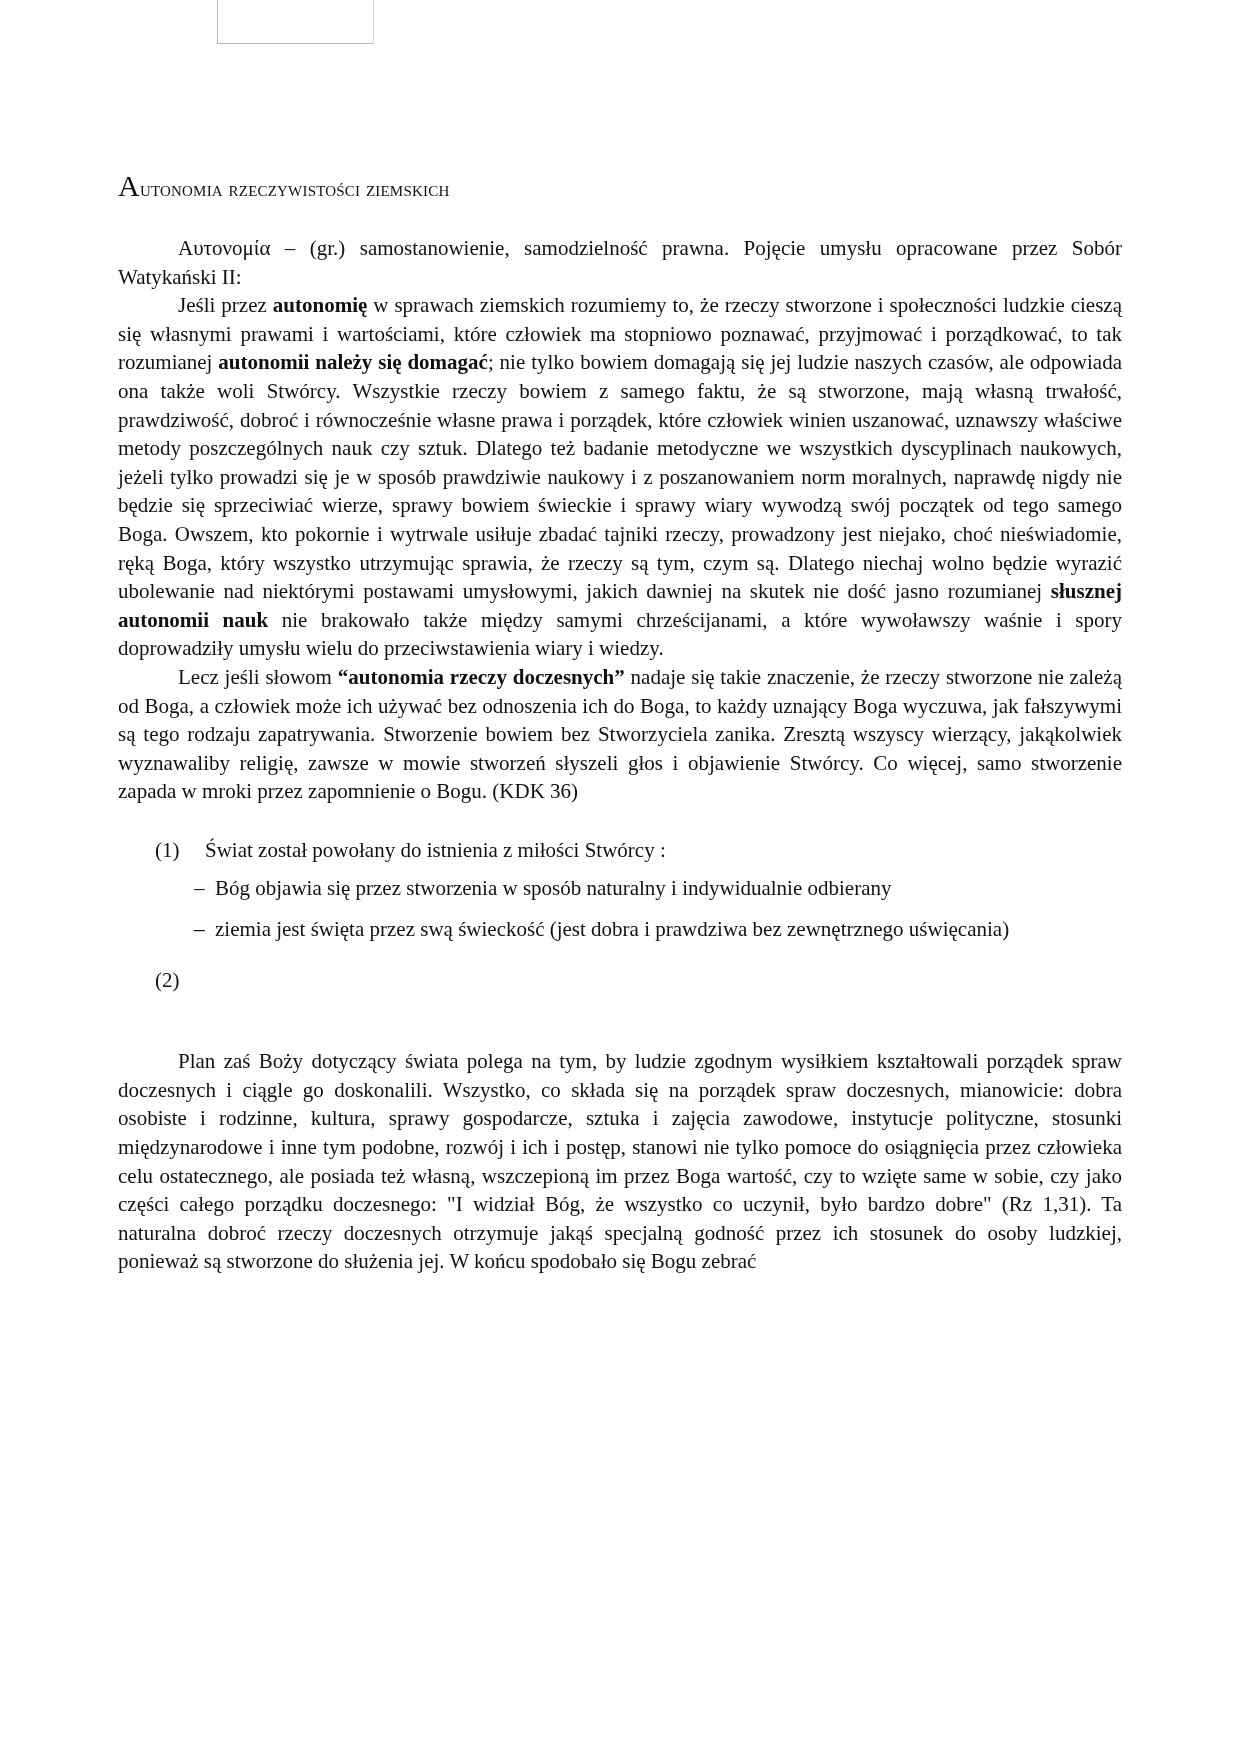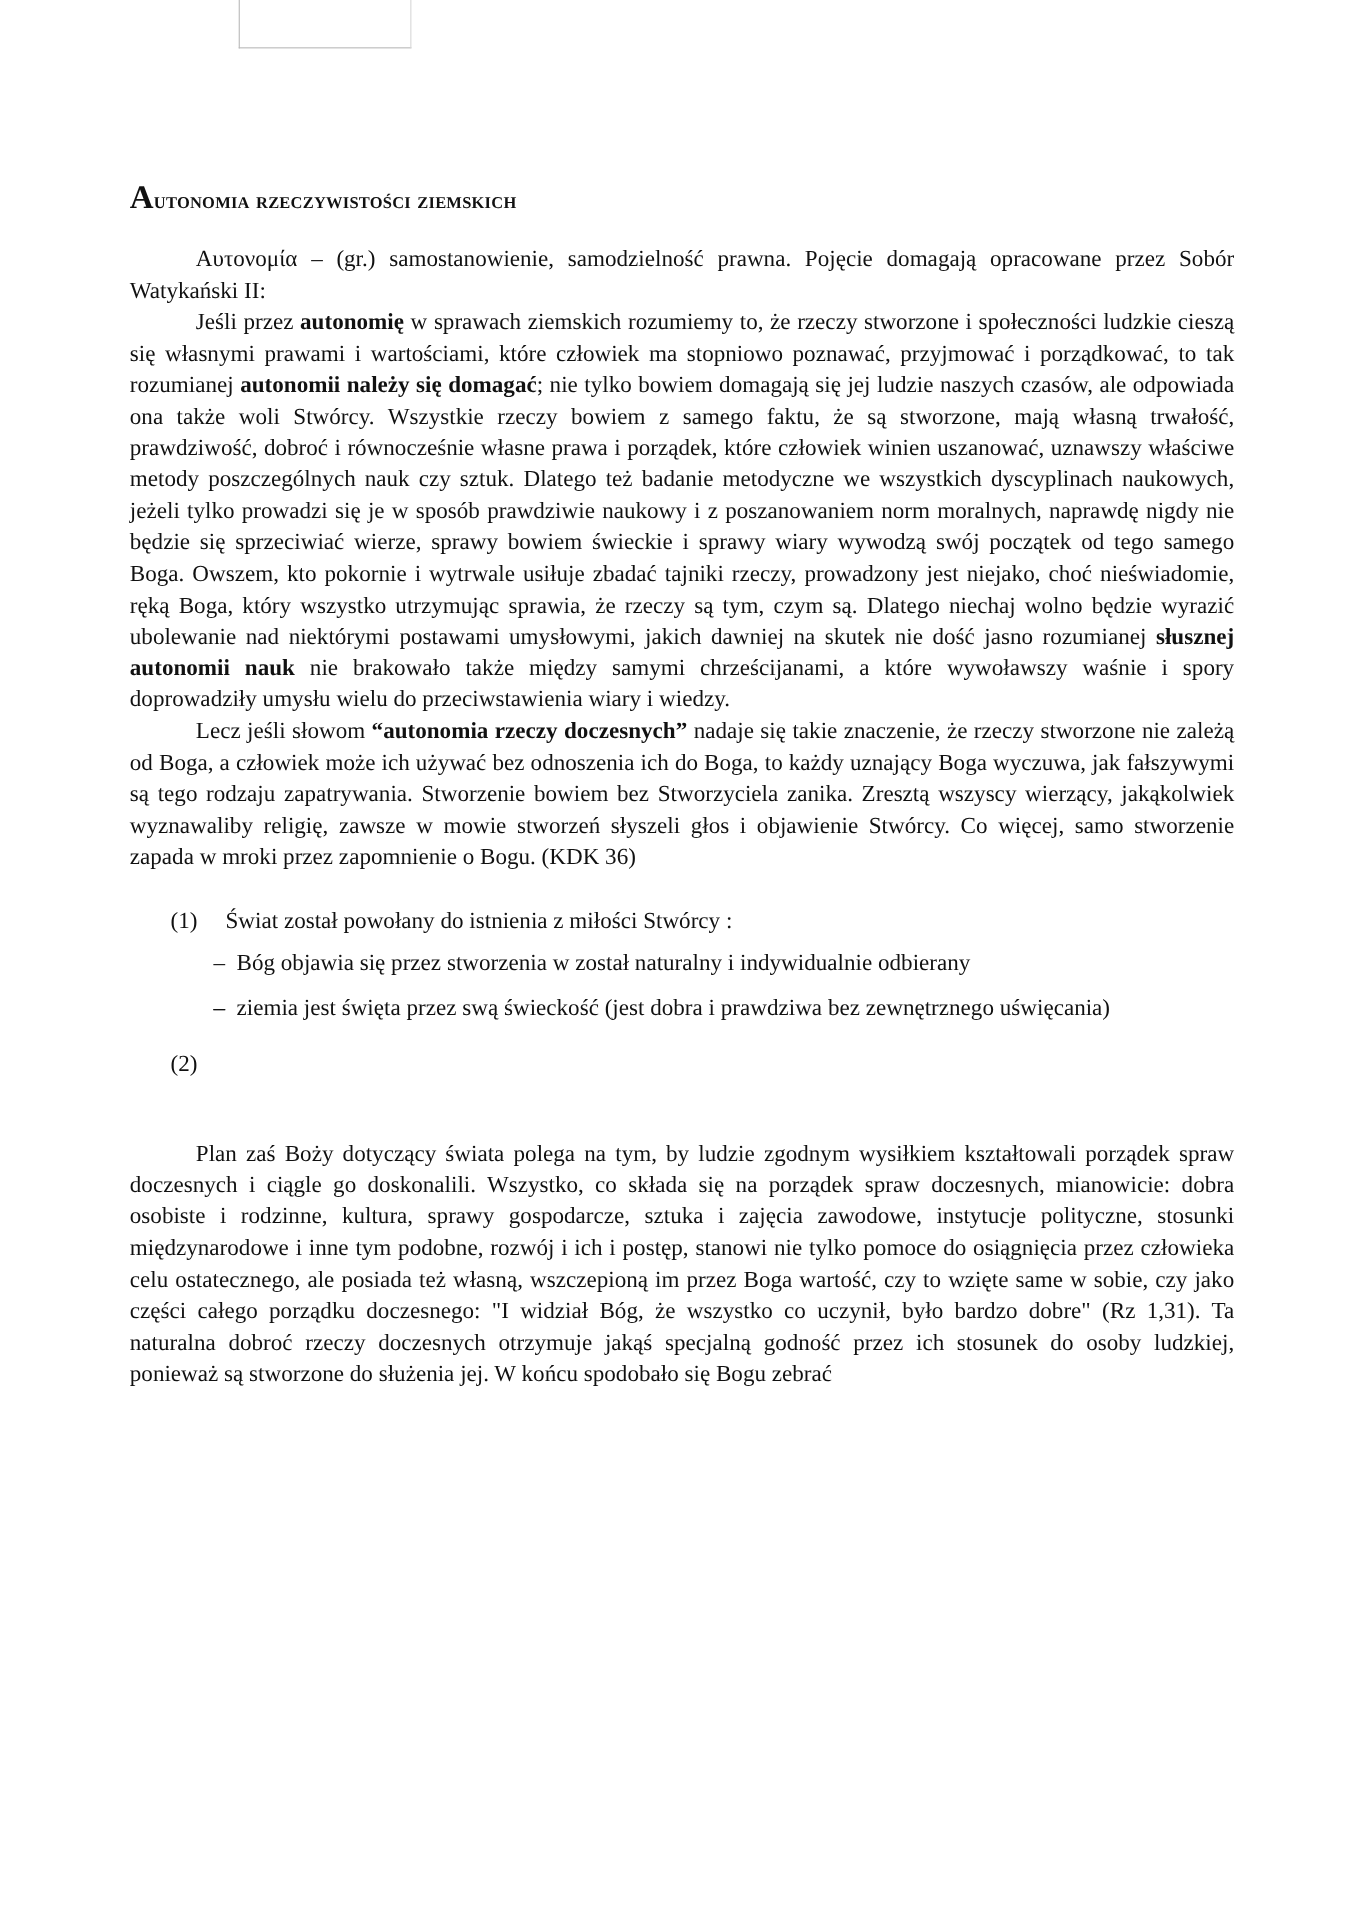--- a/index.html
+++ b/index.html
@@ -27,26 +27,26 @@
       box-sizing: border-box;
     }
     .page {
       position: absolute;
       left: 118px;
       top: 168px;
       width: 1004px;
     }
     .title {
       font-family: "Liberation Serif", serif;
-      font-weight: bold;
+      font-weight: normal;
       font-size: 22px;
       letter-spacing: 0.2px;
       margin: 0 0 27px 0;
       font-variant: small-caps;
-      line-height: 24px;
+      line-height: 36px;
     }
     .title .cap {
       font-size: 30px;
     }
     p {
       margin: 0;
       font-size: 21px;
       line-height: 28.6px;
       text-align: justify;
     }
@@ -90,34 +90,34 @@
   </style>
 </head>
 <body>
 
 <div class="header-box"></div>
 
 <div class="page">
 
   <h1 class="title"><span class="cap">A</span><span>utonomia rzeczywistości ziemskich</span></h1>
 
-  <p class="indent">Αυτονομία – (gr.) samostanowienie, samodzielność prawna. Pojęcie domagają opracowane przez Sobór Watykański II:</p>
+  <p class="indent">Αυτονομία – (gr.) samostanowienie, samodzielność prawna. Pojęcie umysłu opracowane przez Sobór Watykański II:</p>
 
 
   <p class="indent"><span>Jeśli przez </span><b>autonomię</b><span> w sprawach ziemskich rozumiemy to, że rzeczy stworzone i społeczności ludzkie cieszą się własnymi prawami i wartościami, które człowiek ma stopniowo poznawać, przyjmować i porządkować, to tak rozumianej </span><b>autonomii należy się domagać</b><span>; nie tylko bowiem domagają się jej ludzie naszych czasów, ale odpowiada ona także woli Stwórcy. Wszystkie rzeczy bowiem z samego faktu, że są stworzone, mają własną trwałość, prawdziwość, dobroć i równocześnie własne prawa i porządek, które człowiek winien uszanować, uznawszy właściwe metody poszczególnych nauk czy sztuk. Dlatego też badanie metodyczne we wszystkich dyscyplinach naukowych, jeżeli tylko prowadzi się je w sposób prawdziwie naukowy i z poszanowaniem norm moralnych, naprawdę nigdy nie będzie się sprzeciwiać wierze, sprawy bowiem świeckie i sprawy wiary wywodzą swój początek od tego samego Boga. Owszem, kto pokornie i wytrwale usiłuje zbadać tajniki rzeczy, prowadzony jest niejako, choć nieświadomie, ręką Boga, który wszystko utrzymując sprawia, że rzeczy są tym, czym są. Dlatego niechaj wolno będzie wyrazić ubolewanie nad niektórymi postawami umysłowymi, jakich dawniej na skutek nie dość jasno rozumianej </span><b>słusznej autonomii nauk</b><span> nie brakowało także między samymi chrześcijanami, a które wywoławszy waśnie i spory doprowadziły umysłu wielu do przeciwstawienia wiary i wiedzy.</span></p>
 
   <p class="indent"><span>Lecz jeśli słowom </span><b>“autonomia rzeczy doczesnych”</b><span> nadaje się takie znaczenie, że rzeczy stworzone nie zależą od Boga, a człowiek może ich używać bez odnoszenia ich do Boga, to każdy uznający Boga wyczuwa, jak fałszywymi są tego rodzaju zapatrywania. Stworzenie bowiem bez Stworzyciela zanika. Zresztą wszyscy wierzący, jakąkolwiek wyznawaliby religię, zawsze w mowie stworzeń słyszeli głos i objawienie Stwórcy. Co więcej, samo stworzenie zapada w mroki przez zapomnienie o Bogu. (KDK 36)</span></p>
 
   <div class="numbered">
     <span class="num">(1)</span>
     <span>Świat został powołany do istnienia z miłości Stwórcy :</span>
   </div>
 
   <ul class="dash-list">
-    <li><span class="dash">–</span><span>Bóg objawia się przez stworzenia w został naturalny i indywidualnie odbierany</span></li>
+    <li><span class="dash">–</span><span>Bóg objawia się przez stworzenia w sposób naturalny i indywidualnie odbierany</span></li>
     <li><span class="dash">–</span></li>
     <li><span class="dash">–</span><span>ziemia jest święta przez swą świeckość (jest dobra i prawdziwa bez zewnętrznego uświęcania)</span></li>
   </ul>
 
   <div class="numbered" style="margin-top:22px">
     <span class="num">(2)</span>
   </div>
 
   <p class="indent after-list">Plan zaś Boży dotyczący świata polega na tym, by ludzie zgodnym wysiłkiem kształtowali porządek spraw doczesnych i ciągle go doskonalili. Wszystko, co składa się na porządek spraw doczesnych, mianowicie: dobra osobiste i rodzinne, kultura, sprawy gospodarcze, sztuka i zajęcia zawodowe, instytucje polityczne, stosunki międzynarodowe i inne tym podobne, rozwój i ich i postęp, stanowi nie tylko pomoce do osiągnięcia przez człowieka celu ostatecznego, ale posiada też własną, wszczepioną im przez Boga wartość, czy to wzięte same w sobie, czy jako części całego porządku doczesnego: "I widział Bóg, że wszystko co uczynił, było bardzo dobre" (Rz 1,31). Ta naturalna dobroć rzeczy doczesnych otrzymuje jakąś specjalną godność przez ich stosunek do osoby ludzkiej, ponieważ są stworzone do służenia jej. W końcu spodobało się Bogu zebrać</p>
 

